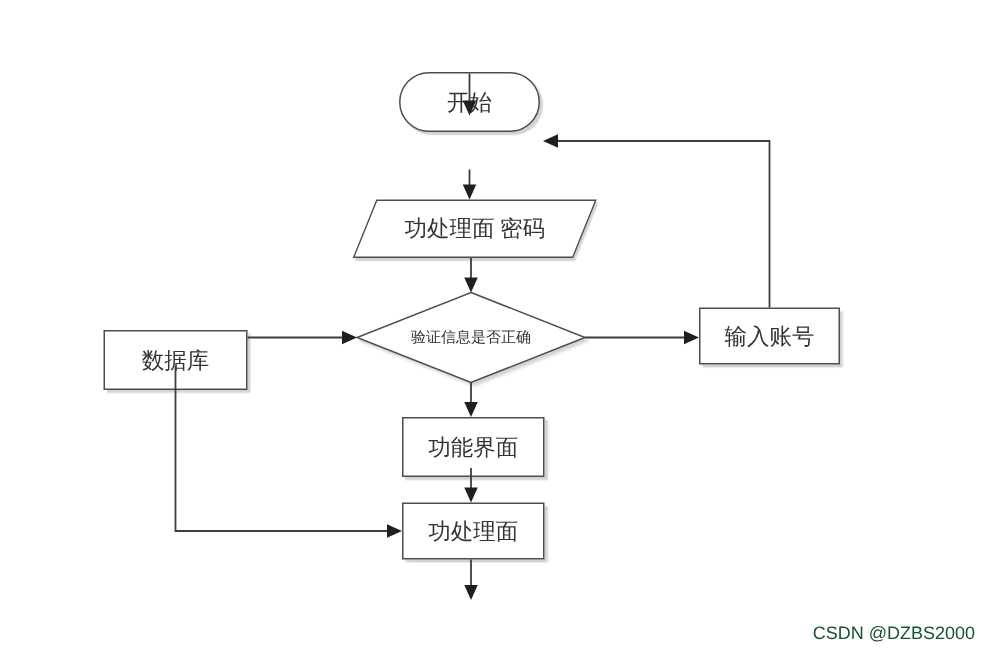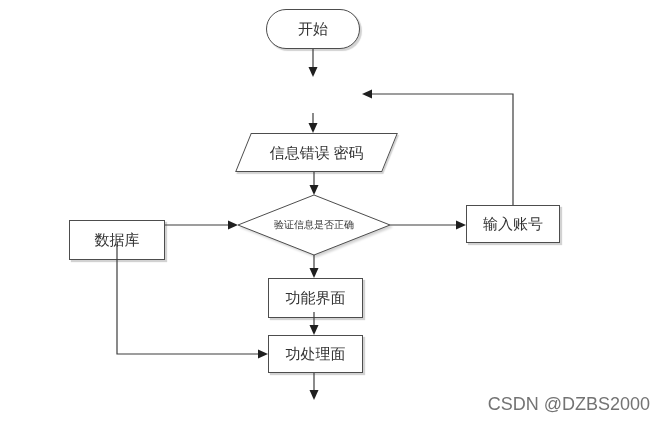--- a/index.html
+++ b/index.html
@@ -17,21 +17,21 @@
     box-sizing: border-box;
     background: #ffffff;
     border: 1px solid #4d4d4d;
     box-shadow: 2px 2px 1px #d2d2d2;
     display: flex;
     align-items: center;
     justify-content: center;
     font-size: 15px;
     text-align: center;
   }
-  .stadium-40 { border-radius: 20px; }
+  .stadium-40 { border-radius: 20px; margin-top: 39px; }
   .stadium-36 { border-radius: 18px; }
   .node-wrap { position: absolute; }
   
   .para-bg {
     position: absolute;
     left: 0; top: 0; right: 0; bottom: 0;
     background: #ffffff;
     border: 1px solid #4d4d4d;
     box-sizing: border-box;
     transform: skewX(-22deg);
@@ -76,40 +76,40 @@
     stroke-width: 1.2;
     fill: none;
   }
   .edges polygon.ah {
     fill: #1f1f1f;
     stroke: none;
   }
   .watermark {
     position: absolute;
     right: 10px;
-    top: 394px;
+    top: 415px;
     font-family: "Liberation Sans", "DejaVu Sans", sans-serif;
-    font-size: 18px;
-    color: #737373;
+    font-size: 12px;
+    color: #14532d;
   }
 </style>
 </head>
 <body>
 
 <div class="canvas">
 
   <div class="node stadium-40" style="left:266px;top:9px;width:94px;height:40px">
     <span>开始</span>
   </div>
 
 
   <div class="node-wrap" style="left:243px;top:133px;width:147px;height:39px">
     <div class="para-bg"></div>
     <div class="para-text">
-      <div>信息错误 密码</div>
+      <div>功处理面 密码</div>
     </div>
   </div>
 
   <div class="node-wrap" style="left:237px;top:194px;width:154px;height:62px">
     <svg class="diamond-svg diamond-shadow" width="154" height="62">
       <polygon points="77,1 153,31 77,61 1,31"></polygon>
     </svg>
     <span class="diamond-lbl">验证信息是否正确</span>
   </div>
 

